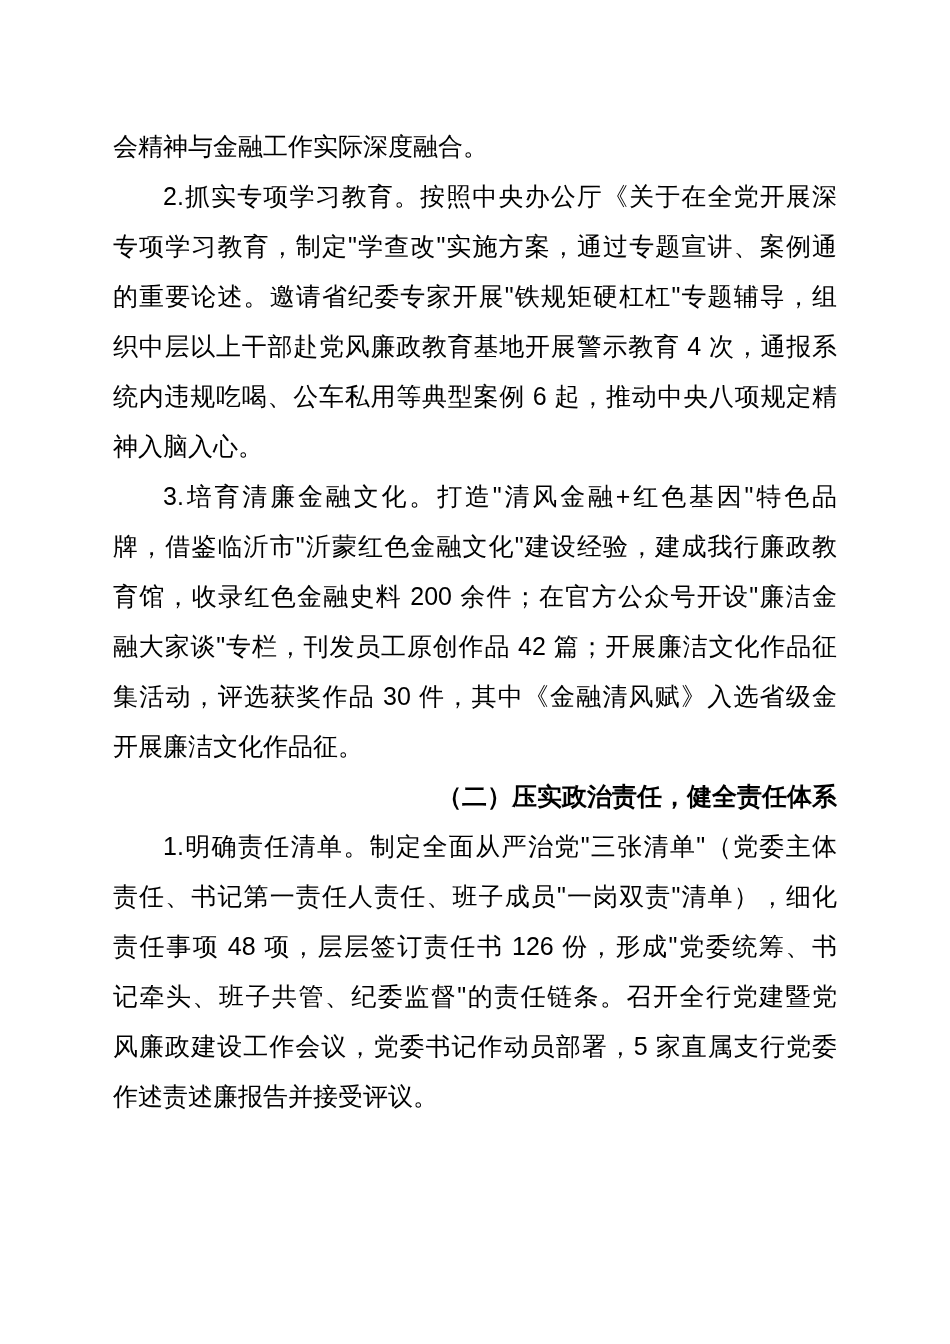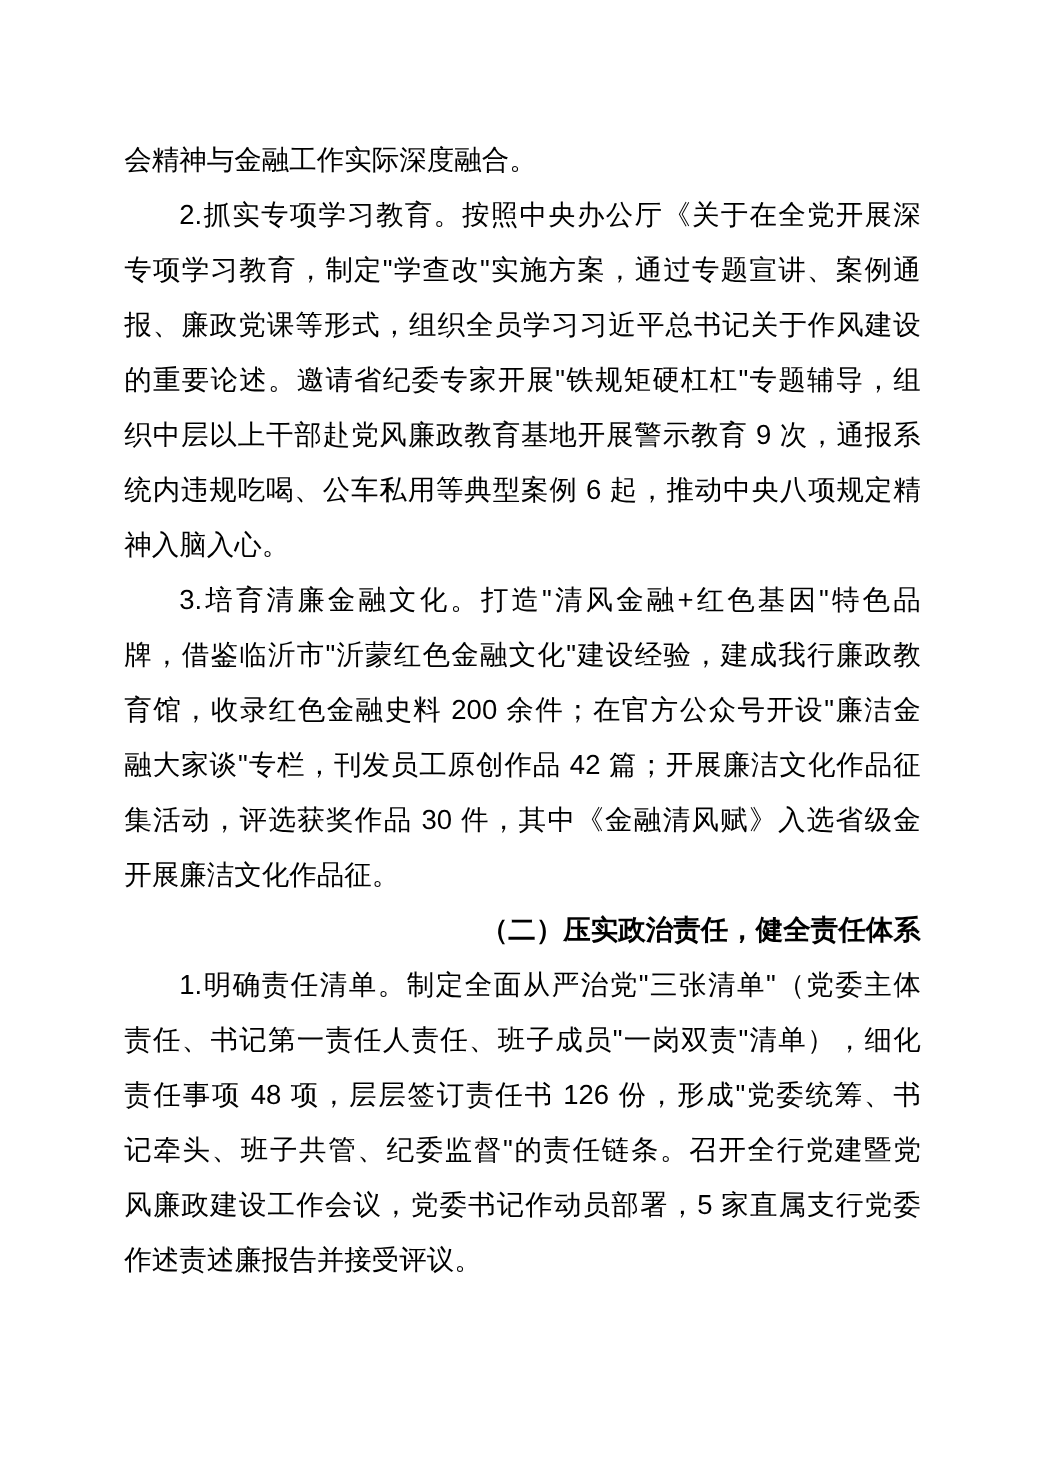--- a/index.html
+++ b/index.html
@@ -40,23 +40,22 @@
   .heading { font-weight: 700; }
 </style>
 </head>
 <body>
 
 <div class="doc-page">
   <div class="text-body">
       <div class="line">会精神与金融工作实际深度融合。</div>
       <div class="line just ind">2.抓实专项学习教育。按照中央办公厅《关于在全党开展深</div>
       <div class="line just">专项学习教育，制定"学查改"实施方案，通过专题宣讲、案例通</div>
-      <div class="line just">报、廉政党课等形式，组织全员学习习近平总书记关于作风建设</div>
       <div class="line just">的重要论述。邀请省纪委专家开展"铁规矩硬杠杠"专题辅导，组</div>
-      <div class="line just">织中层以上干部赴党风廉政教育基地开展警示教育 9 次，通报系</div>
+      <div class="line just">织中层以上干部赴党风廉政教育基地开展警示教育 4 次，通报系</div>
       <div class="line just">统内违规吃喝、公车私用等典型案例 6 起，推动中央八项规定精</div>
       <div class="line">神入脑入心。</div>
       <div class="line just ind">3.培育清廉金融文化。打造"清风金融+红色基因"特色品</div>
       <div class="line just">牌，借鉴临沂市"沂蒙红色金融文化"建设经验，建成我行廉政教</div>
       <div class="line just">育馆，收录红色金融史料 200 余件；在官方公众号开设"廉洁金</div>
       <div class="line just">融大家谈"专栏，刊发员工原创作品 42 篇；开展廉洁文化作品征</div>
       <div class="line just">集活动，评选获奖作品 30 件，其中《金融清风赋》入选省级金</div>
       <div class="line">开展廉洁文化作品征。</div>
       <div class="line ind heading">（二）压实政治责任，健全责任体系</div>
       <div class="line just ind">1.明确责任清单。制定全面从严治党"三张清单"（党委主体</div>

